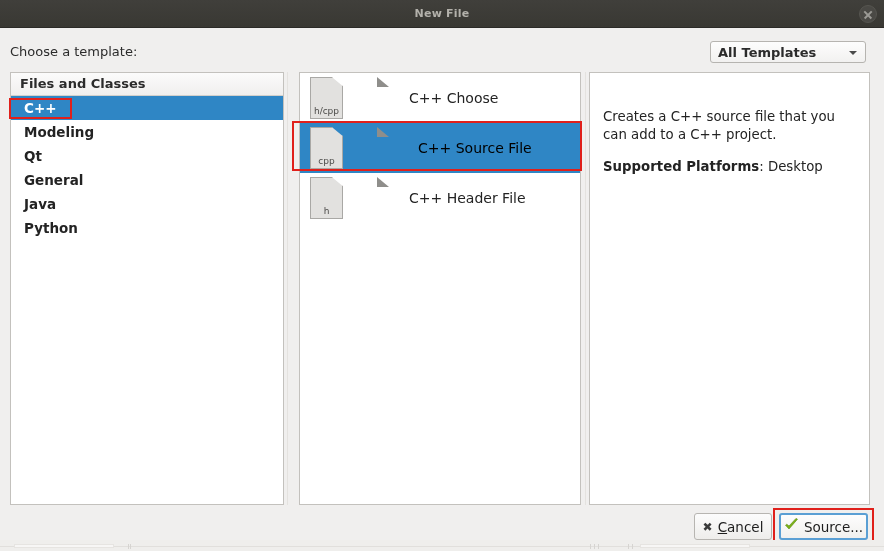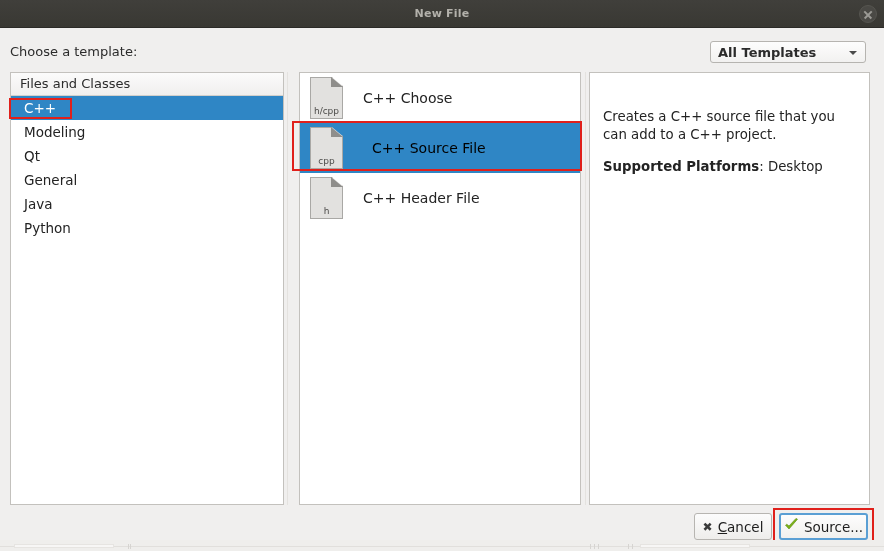--- a/index.html
+++ b/index.html
@@ -102,21 +102,21 @@
   }
 
   
   .panel {
     position: absolute;
     background: #ffffff;
     border: 1px solid #c3c1bd;
     box-sizing: border-box;
     overflow: hidden;
   }
-  .panel-left   { left: 10px;  top: 72px; width: 274px; height: 433px; }
+  .panel-left   { left: 10px;  top: 72px; width: 274px; height: 433px; font-weight: bold; }
   .panel-mid    { left: 299px; top: 72px; width: 282px; height: 433px; }
   .panel-right  { left: 589px; top: 72px; width: 281px; height: 433px; }
 
   .splitter {
     position: absolute;
     top: 72px;
     width: 5px;
     height: 433px;
     background: #f0efee;
   }
@@ -164,20 +164,21 @@
     align-items: center;
   }
   .tpl-row.selected { background: #2f86c5; }
   .tpl-row.selected .tpl-label { color: #000000; margin-left: 29px; }
 
   .file-icon {
     position: relative;
     margin-left: 10px;
     width: 33px; height: 42px;
     flex: 0 0 auto;
+    padding-left: 46px;
   }
   .file-icon .sheet {
     position: absolute;
     left: 0; top: 0;
     width: 33px; height: 42px;
     background: #e2e1df;
     border: 1px solid #a9a8a5;
     box-sizing: border-box;
     clip-path: polygon(0 0, 66% 0, 100% 22%, 100% 100%, 0 100%);
   }

